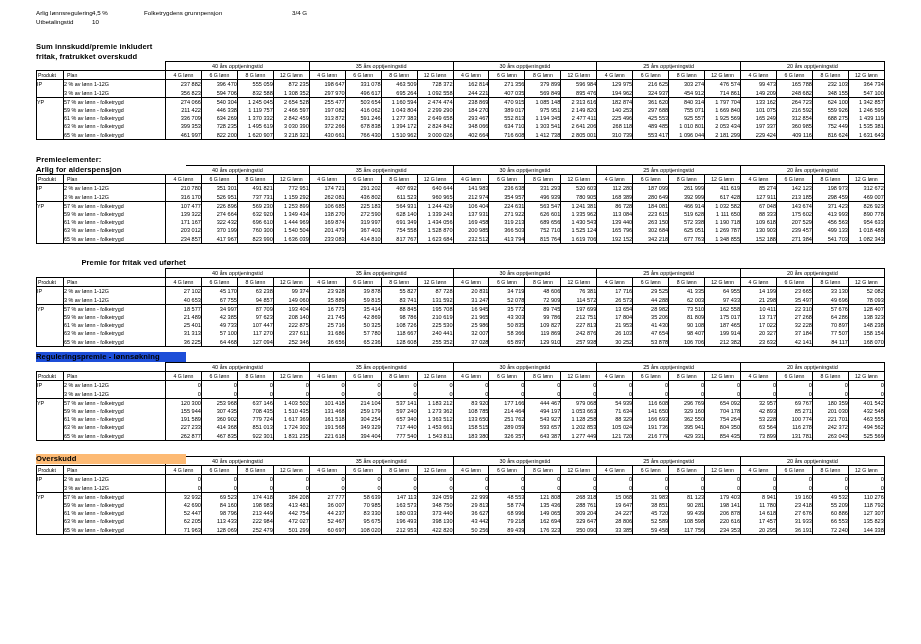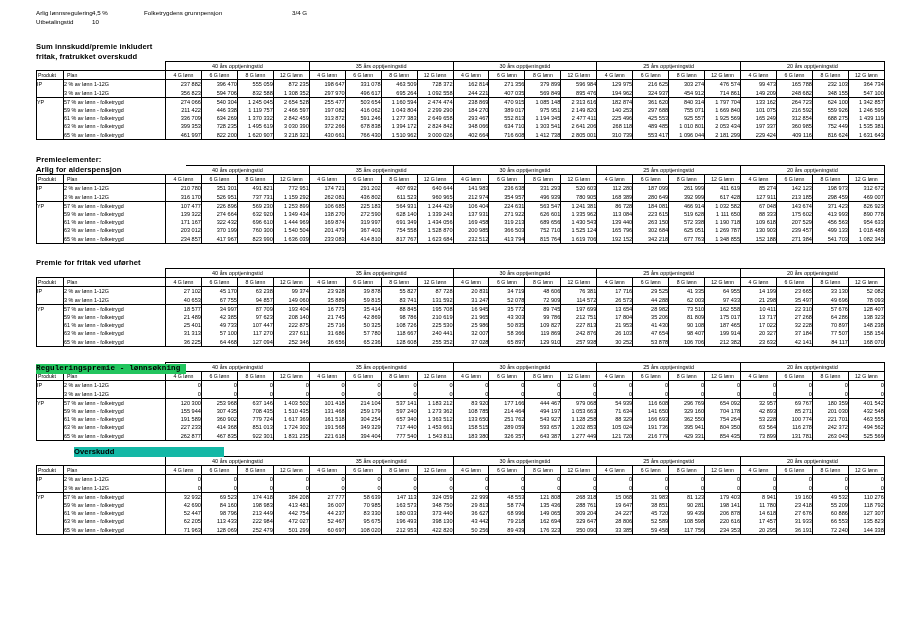--- a/index.html
+++ b/index.html
@@ -611,21 +611,21 @@
                 <td class="num">152 188</td>
                 <td class="num">271 384</td>
                 <td class="num">541 703</td>
                 <td class="num gsep">1 082 343</td>
               </tr>
             </tbody>
           </table>
         </div>
       </div>
       <div class="section" style="top: 258px;">
-        <div class="titlewrap" style="top: 0px; z-index: 5; background: rgb(255, 255, 255);">
+        <div class="titlewrap" style="top: 0px; z-index: 5; background: rgb(255, 255, 255); text-align: right;">
           <div class="sec-title">Premie for fritak ved uførhet</div>
         </div>
         <div style="position: absolute; left: 0px; top: 10px;">
           <table class="grid">
             <colgroup>
               <col class="c-prod">
               <col class="c-plan">
               <col class="c-num">
               <col class="c-num">
               <col class="c-num">
@@ -848,21 +848,21 @@
                 <td class="num">23 632</td>
                 <td class="num">42 141</td>
                 <td class="num">84 117</td>
                 <td class="num gsep">168 070</td>
               </tr>
             </tbody>
           </table>
         </div>
       </div>
       <div class="section" style="top: 352px;">
-        <div class="titlewrap" style="top: 12px; z-index: 5; background: #22c55e; font-family: Liberation Mono, monospace;">
+        <div class="titlewrap" style="top: 0px; z-index: 5; background: #1d4ed8;">
           <div class="sec-title">Reguleringspremie - lønnsøkning</div>
         </div>
         <div style="position: absolute; left: 0px; top: 10px;">
           <table class="grid">
             <colgroup>
               <col class="c-prod">
               <col class="c-plan">
               <col class="c-num">
               <col class="c-num">
               <col class="c-num">
@@ -1085,21 +1085,21 @@
                 <td class="num">73 899</td>
                 <td class="num">131 781</td>
                 <td class="num">263 043</td>
                 <td class="num gsep">525 569</td>
               </tr>
             </tbody>
           </table>
         </div>
       </div>
       <div class="section" style="top: 446px;">
-        <div class="titlewrap" style="top: 1px; z-index: 5; background: #14b8a6; margin-left: 38px;">
+        <div class="titlewrap" style="top: 8px; z-index: 5; background: #fdba74;">
           <div class="sec-title">Overskudd</div>
         </div>
         <div style="position: absolute; left: 0px; top: 10px;">
           <table class="grid">
             <colgroup>
               <col class="c-prod">
               <col class="c-plan">
               <col class="c-num">
               <col class="c-num">
               <col class="c-num">

